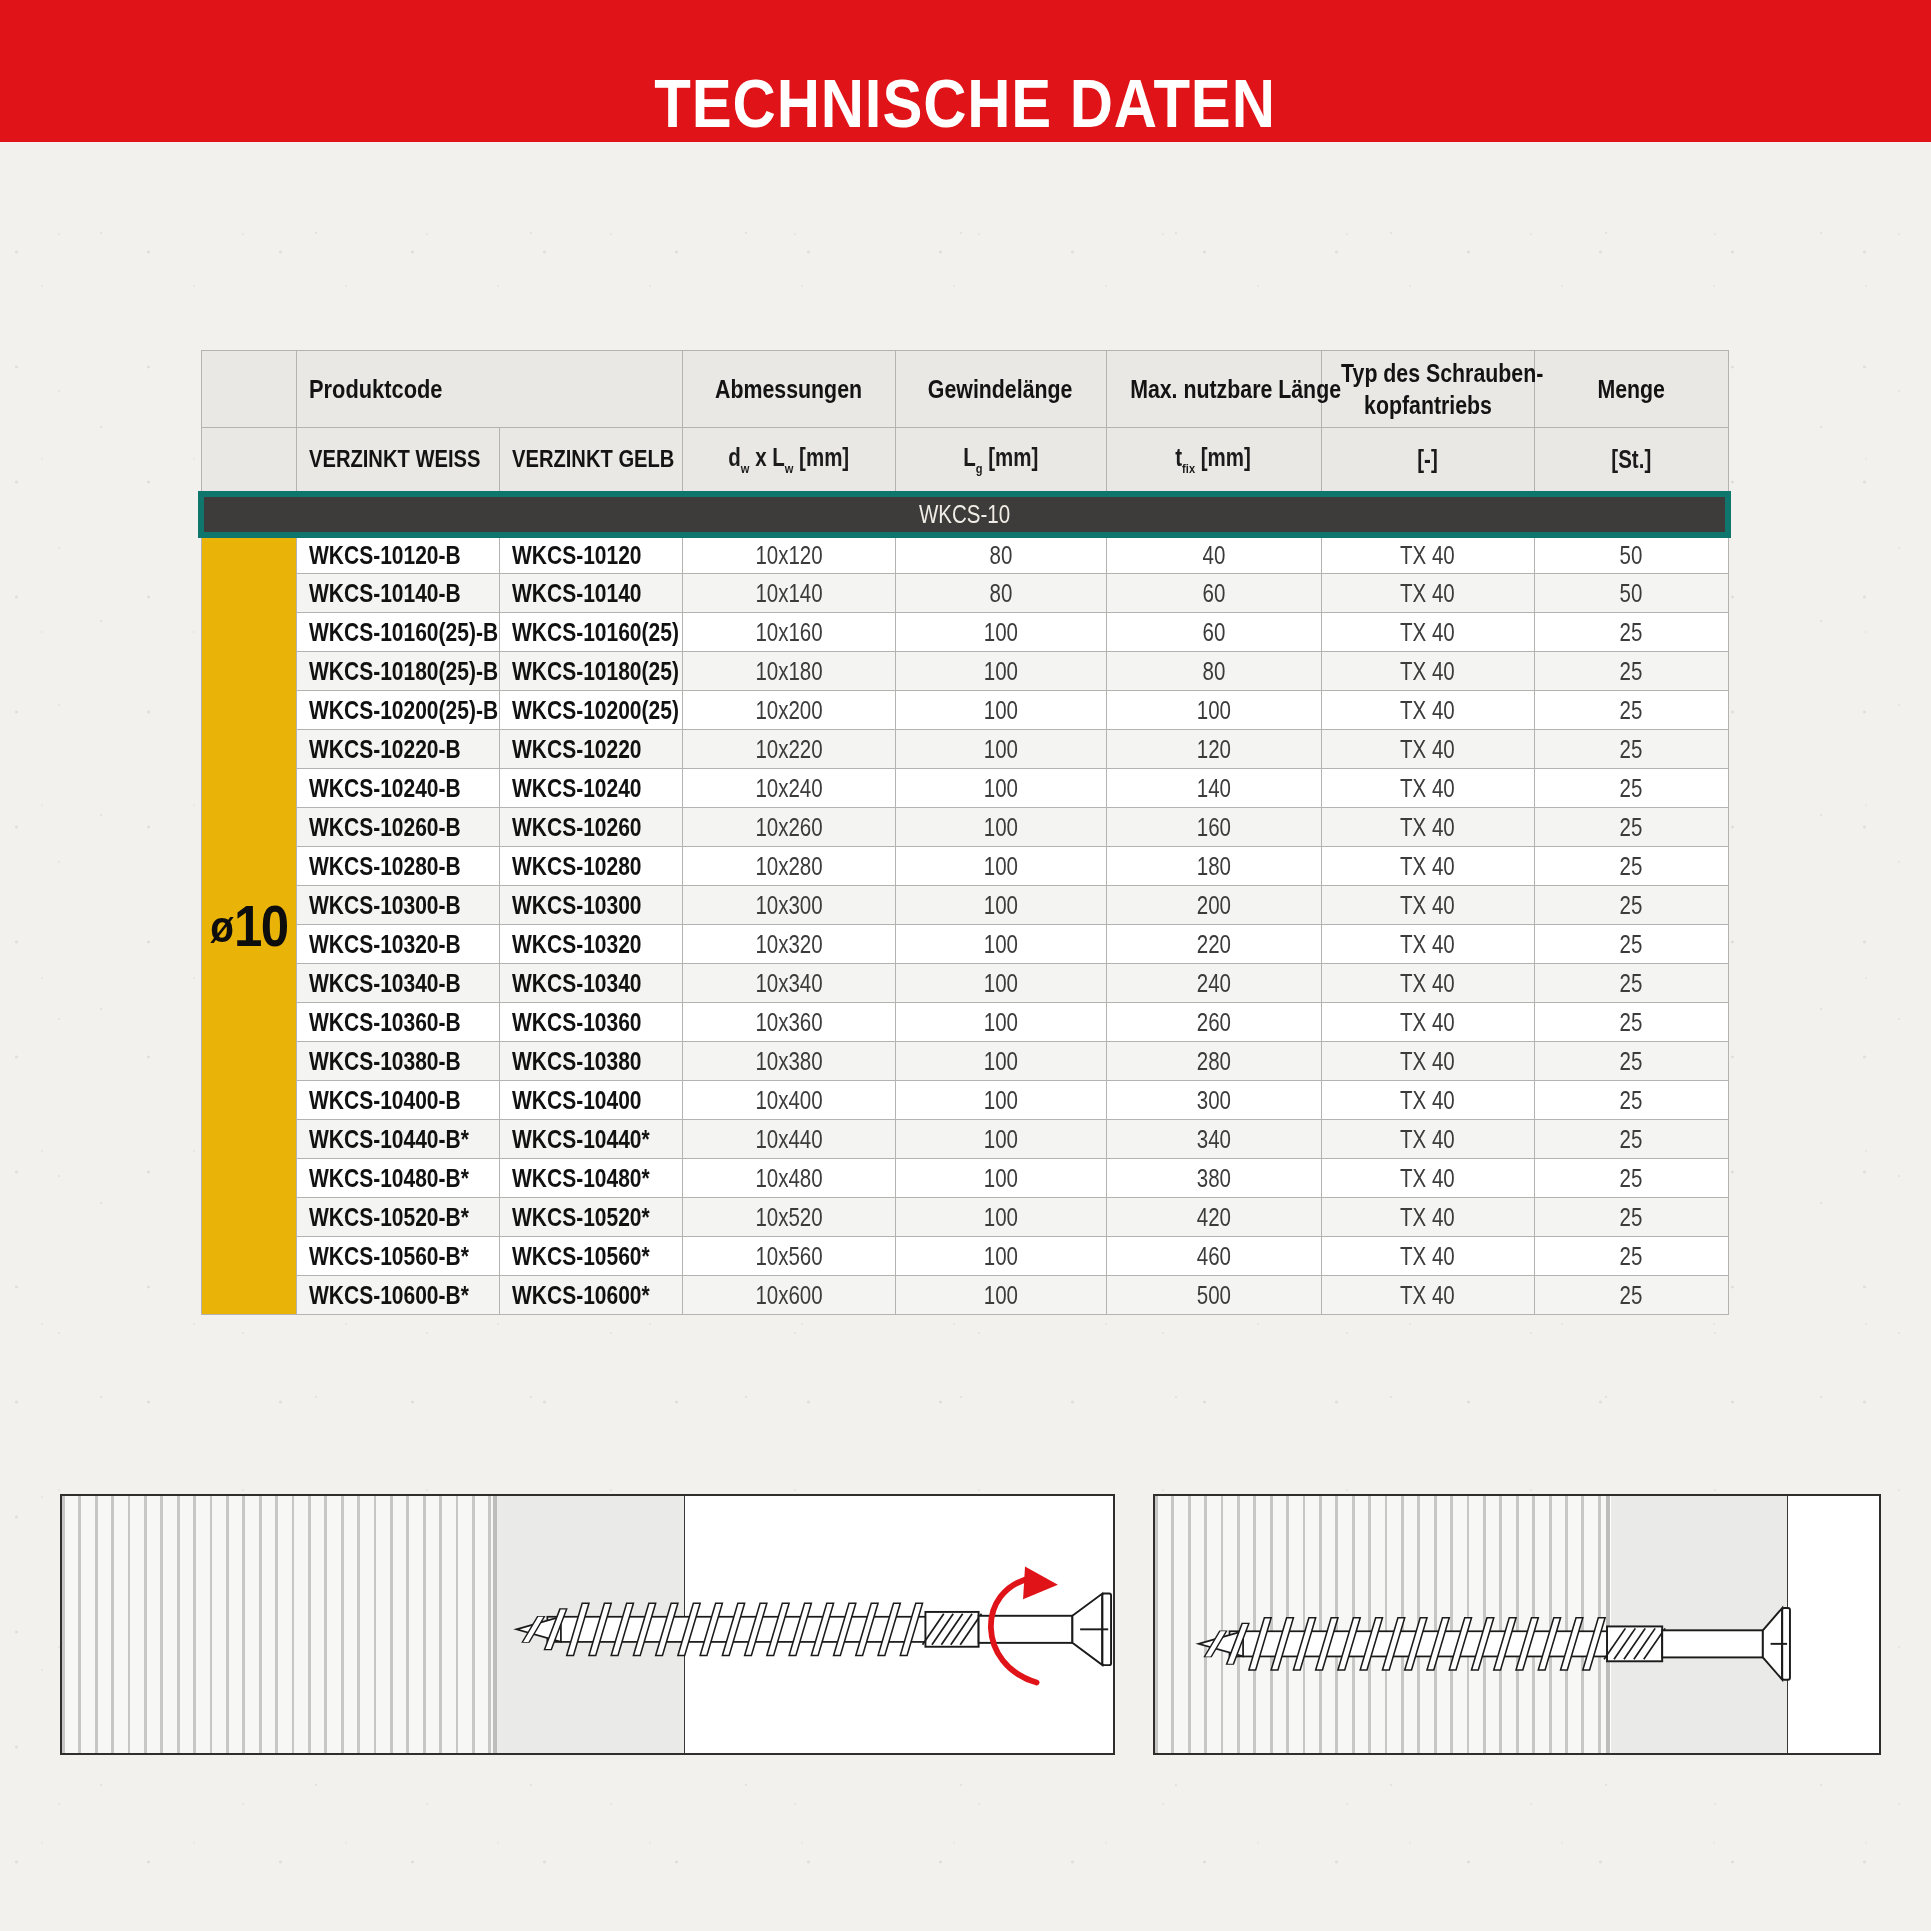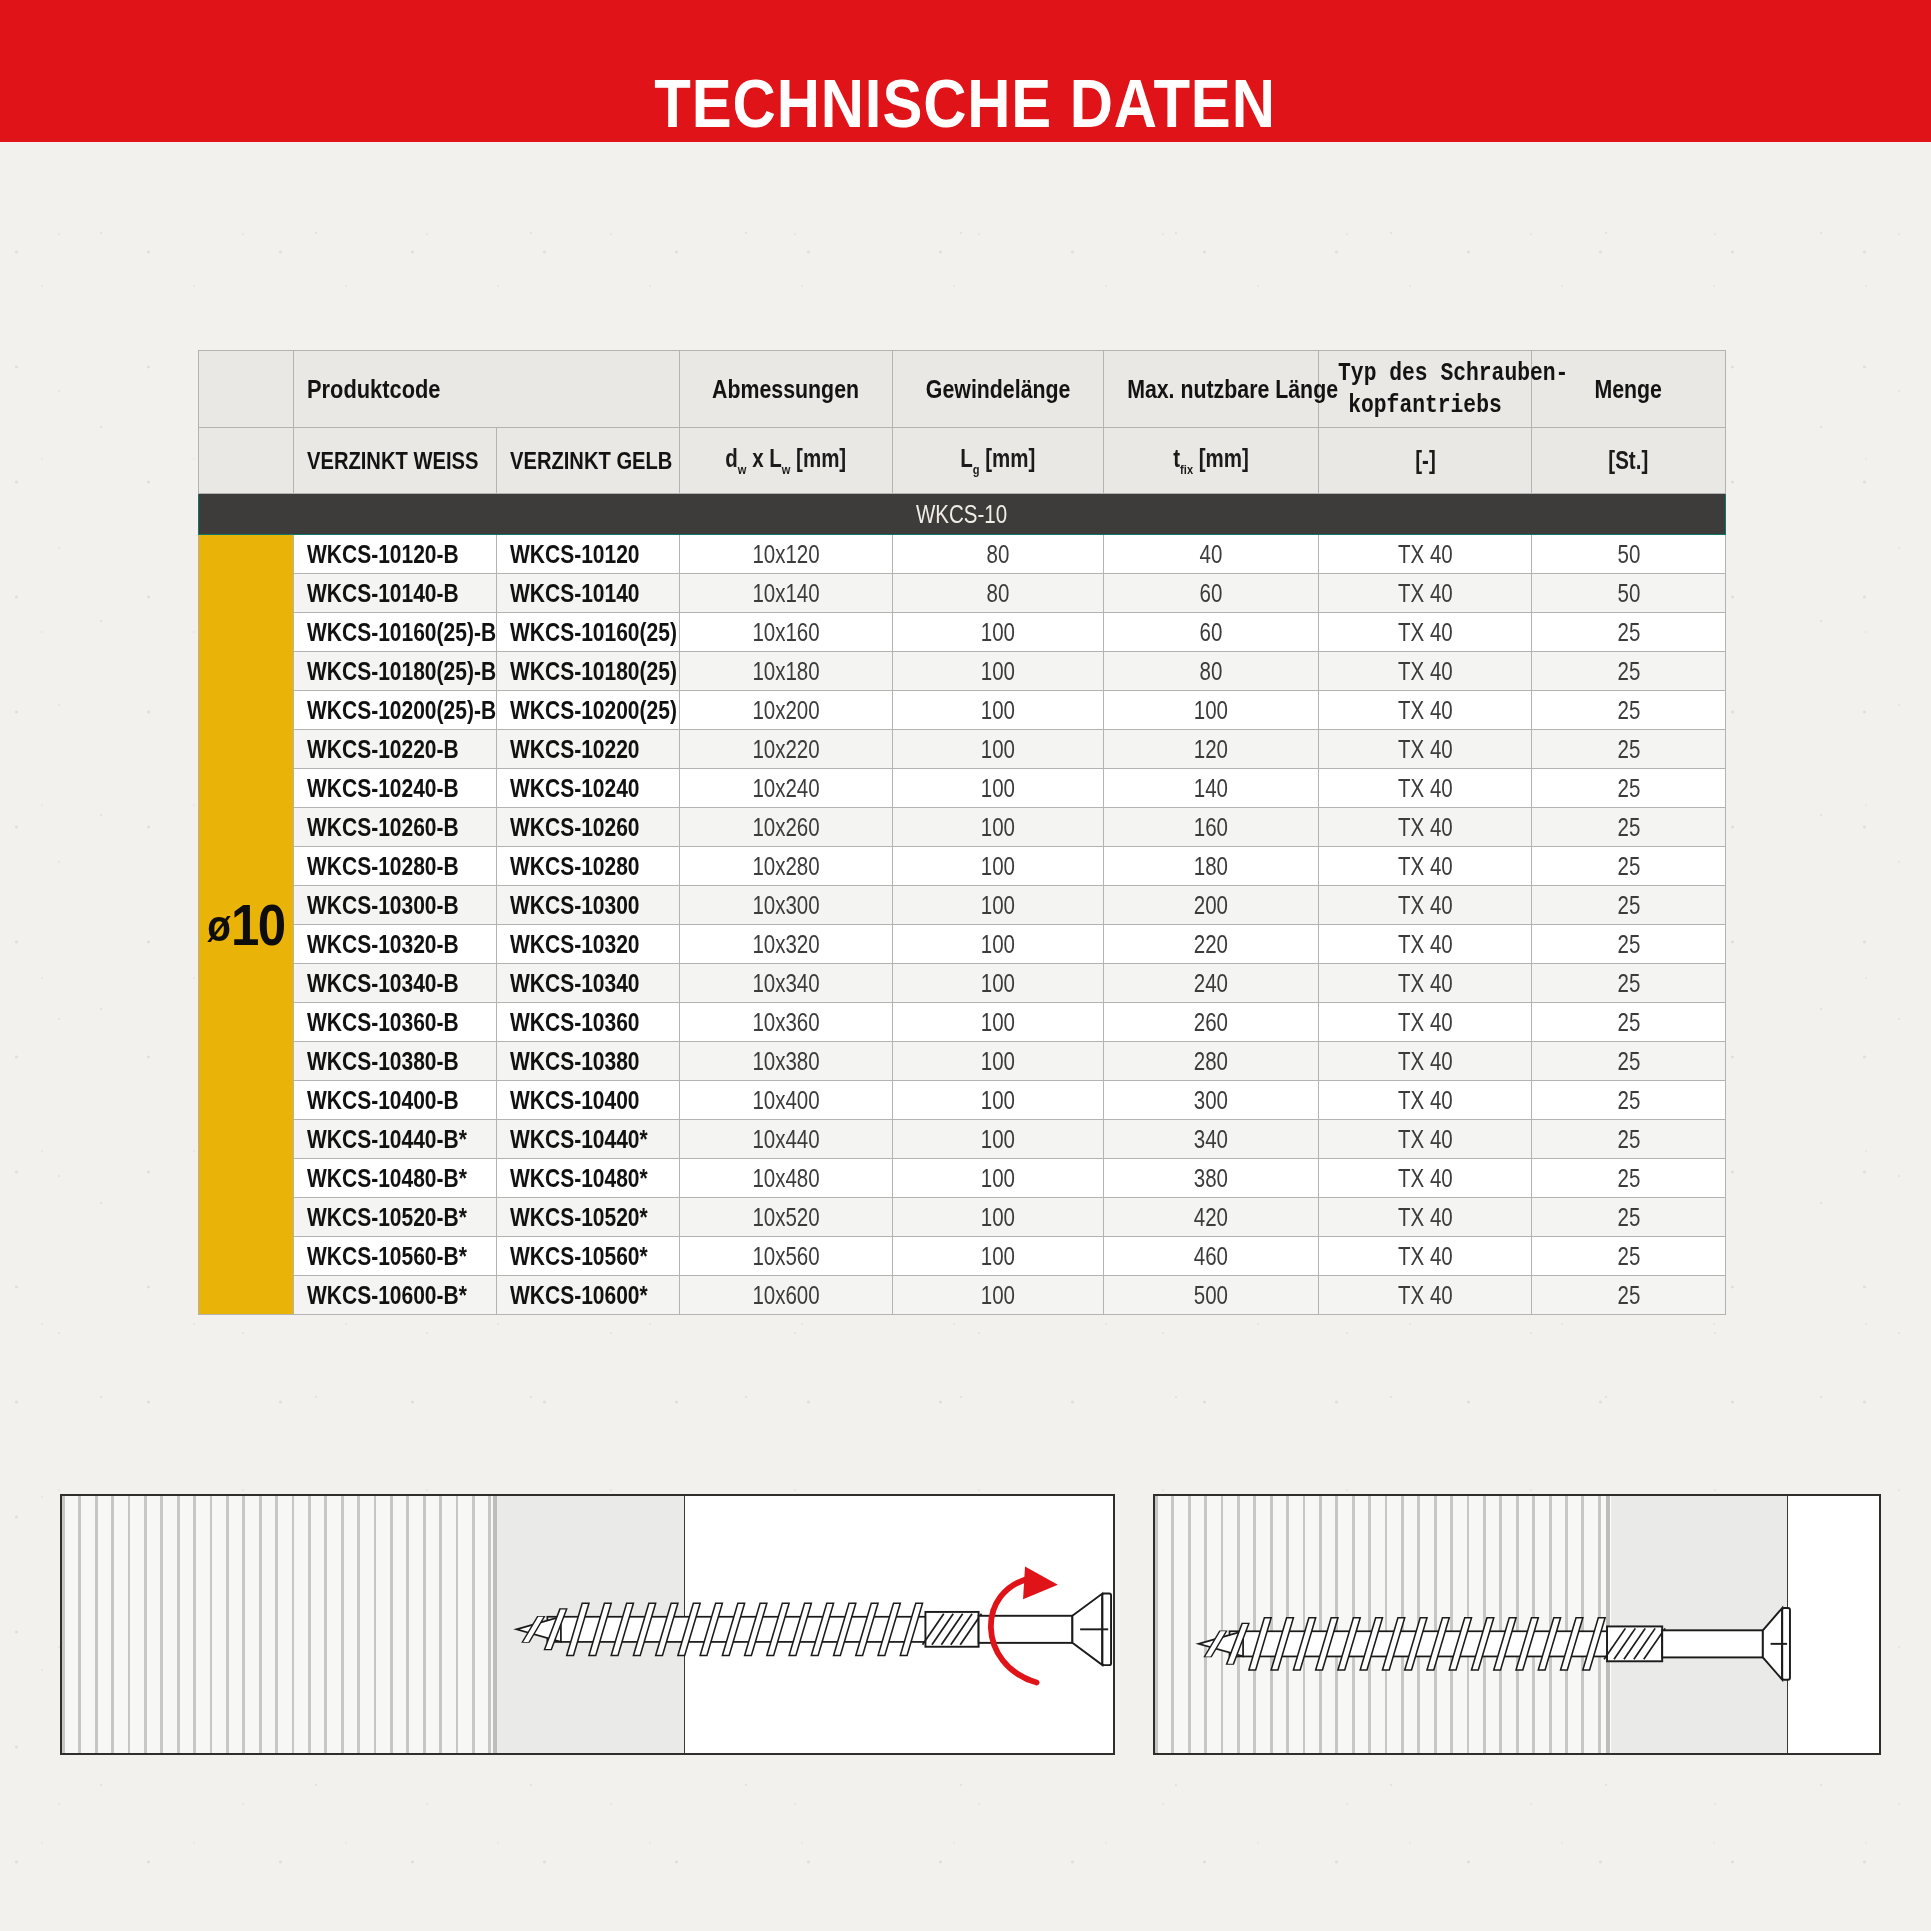--- a/index.html
+++ b/index.html
@@ -34,35 +34,35 @@
     border:1px solid #b4b3b1;padding:0;vertical-align:middle;
     overflow:visible;
   }
   .spec-table thead th{background:#e9e8e5;}
   tr.h1{height:77px;padding-left:40px;}
   tr.h2{height:66px;padding-left:8px;}
   tr.band-row{height:41px;}
   tbody.data-body tr{height:39px;background:#ffffff;}
   tbody.data-body tr:nth-child(even){background:#f4f4f2;}
   .band-row td{
-    background:#3d3c3a;border:1px solid #0f766e;text-align:center;
+    background:#3d3c3a;border:6px solid #0f766e;text-align:center;
   }
   .band-row .t{color:#f1ede6;font-size:25px;font-weight:400;}
   th.left,td.code{text-align:left;padding-left:12.6px;}
   th.center,td.num{text-align:center;}
   .t{display:inline-block;white-space:nowrap;}
   .cond-l{transform:scaleX(0.84);transform-origin:left center;}
   .cond-c{transform:scaleX(0.82);transform-origin:center center;}
   .hdr{font-size:26px;font-weight:bold;color:#131313;}
   .subhdr{font-size:24px;font-weight:bold;color:#131313;}
   .unit{font-size:25px;font-weight:bold;color:#1b1b1b;}
   .unit sub{font-size:13.5px;vertical-align:-6.8px;font-weight:bold;}
   td.code .t{font-size:25px;font-weight:bold;color:#111111;}
   td.num .t{font-size:25px;font-weight:400;color:#3b3b3b;}
-  .typ-lines{line-height:32px;font-family:Liberation Mono, monospace;}
+  .typ-lines{line-height:32px;}
   .typ-lines .t{display:block;}
   td.side-cell{background:#eab308;text-align:center;}
   .dia-wrap{transform:scaleX(0.88);transform-origin:center center;display:inline-block;white-space:nowrap;}
   .dia-sym{font-size:44px;font-weight:bold;color:#0d0d0d;vertical-align:3.9px;}
   .dia-val{font-size:58px;font-weight:bold;color:#0d0d0d;letter-spacing:-1.9px;}
   
   .panel{position:absolute;top:1494px;height:261px;border:2.9px solid #2f2e2c;
          background:#ffffff;box-sizing:border-box;}
   #panel-left{left:60px;width:1055px;}
   #panel-right{left:1153px;width:728px;}

